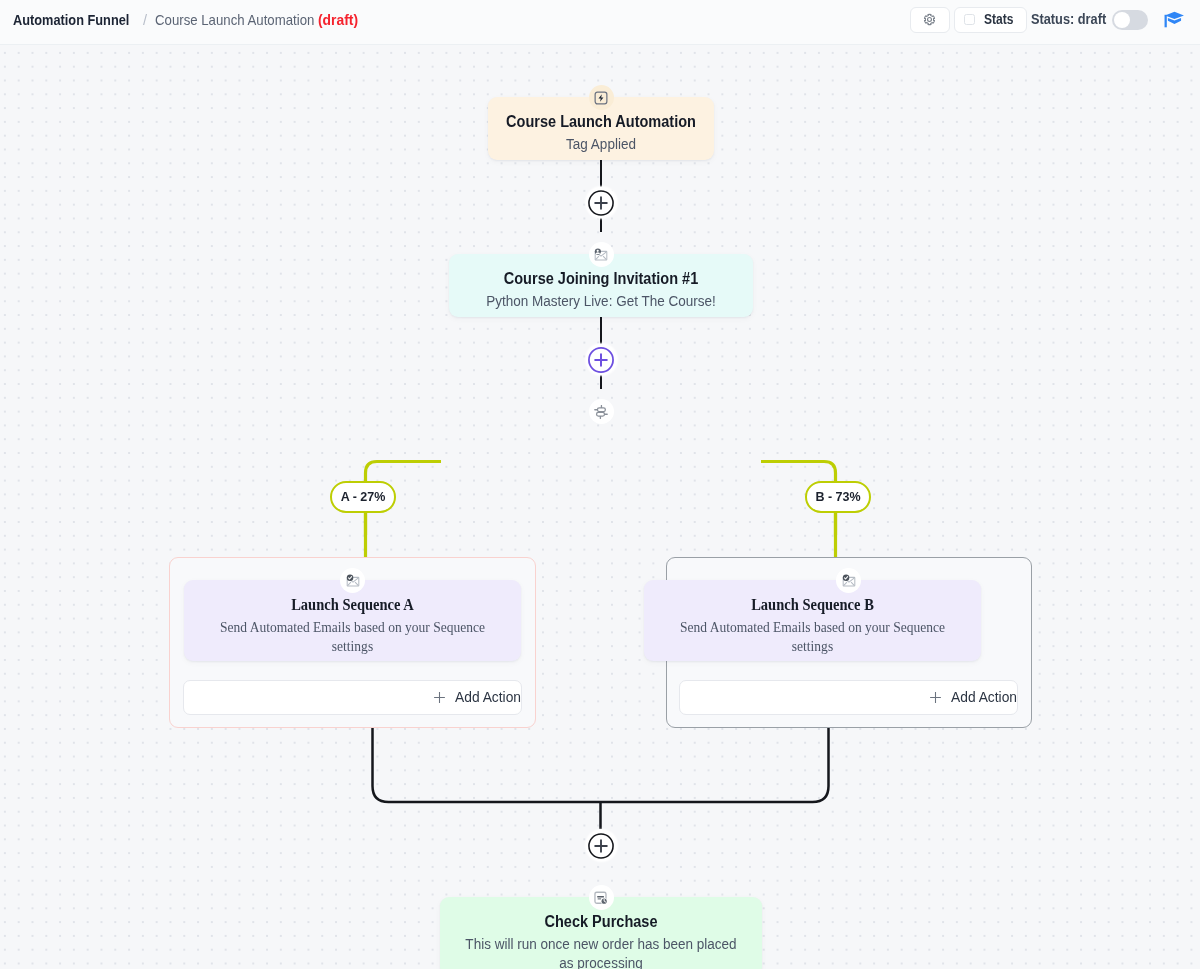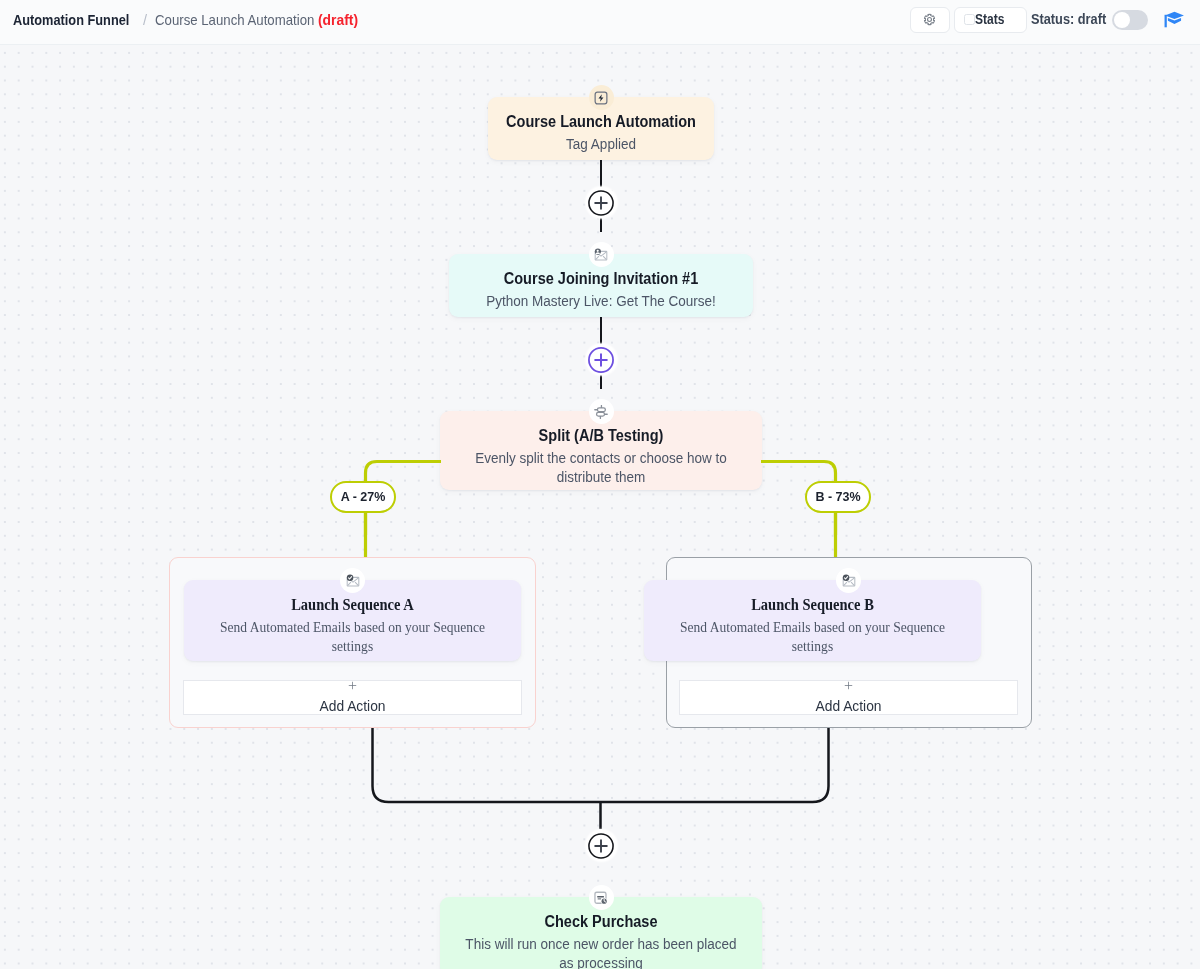--- a/index.html
+++ b/index.html
@@ -15,21 +15,21 @@
   .crumbs{position:absolute;left:0;top:0;height:45px;}
   .crumbs > span{position:absolute;transform-origin:left center;display:inline-block;white-space:nowrap;}
   .crumb-main{left:13px;top:12px;font-size:14.6px;font-weight:bold;color:#1c2434;transform:scaleX(0.875);}
   .crumb-sep{left:143px;top:12px;font-size:14.6px;color:#b9bfca;}
   .crumb-sub{left:155px;top:12px;font-size:14.6px;color:#5b6474;transform:scaleX(0.905);}
   .crumb-draft{left:318px;top:12px;font-size:14.6px;font-weight:bold;color:#f5222d;transform:scaleX(0.95);}
   .hdr-right{position:absolute;left:0;top:0;height:45px;width:1200px;}
   .hbtn{position:absolute;border:1px solid #e8ebef;border-radius:6px;background:#fff;
         display:flex;align-items:center;}
   .hbtn.gear{left:909.5px;top:6.5px;width:40px;height:26px;justify-content:center;}
-  .hbtn.stats{left:953.5px;top:6.5px;width:73px;height:26px;padding-left:9.5px;}
+  .hbtn.stats{left:953.5px;top:6.5px;width:73px;height:26px;padding-left:9.5px;gap:9px;}
   .chkbox{width:11px;height:11px;border:1px solid #dfe3e8;border-radius:2.5px;background:#fff;}
   .stats-lbl{font-size:14.2px;font-weight:bold;color:#2b3442;display:inline-block;transform:scaleX(0.85);transform-origin:left center;margin-top:-1px;}
   .status-lbl{position:absolute;left:1031px;top:11px;font-size:14.2px;font-weight:bold;color:#3c4757;
     display:inline-block;transform:scaleX(0.9);transform-origin:left center;white-space:nowrap;}
   .toggle{position:absolute;left:1112px;top:10px;width:36px;height:19.5px;border-radius:10px;background:#d6dae1;}
   .toggle .knob{position:absolute;left:1.5px;top:1.5px;width:16.5px;height:16.5px;border-radius:50%;background:#fff;}
   .gradcap{position:absolute;left:1163.5px;top:9.5px;}
 
   
   .canvas{position:absolute;left:0;top:45px;width:1200px;height:924px;
@@ -58,23 +58,23 @@
         display:flex;align-items:center;justify-content:center;}
   .line{position:absolute;background:#15171c;}
 
   .chip{position:absolute;height:32px;border:2px solid #bdce03;border-radius:16px;
     background:#fff;display:flex;align-items:center;justify-content:center;
     font-size:12.5px;font-weight:bold;color:#1c222e;}
 
   .branchbox{position:absolute;border-radius:9px;background:#f8f9fb;}
   .bb-a{border:1px solid #f9d2cf;}
   .bb-b{border:1px solid #9aa0a6;}
-  .addbtn{position:absolute;height:35px;background:#fff;border:1px solid #e6e8ed;border-radius:0;
-    display:flex;align-items:center;justify-content:center;gap:9px;
-    font-size:13.8px;color:#2c3543;flex-direction:column;}
+  .addbtn{position:absolute;height:35px;background:#fff;border:1px solid #e6e8ed;border-radius:7px;
+    display:flex;align-items:center;justify-content:flex-end;gap:9px;
+    font-size:13.8px;color:#2c3543;}
 </style>
 </head>
 <body>
 
 <div class="header">
   <div class="crumbs">
     <span class="crumb-main">Automation Funnel</span>
     <span class="crumb-sep">/</span>
     <span class="crumb-sub">Course Launch Automation</span>
     <span class="crumb-draft">(draft)</span>
@@ -139,24 +139,20 @@
     <svg width="14" height="13" viewBox="0 0 16 15">
       <rect x="1.3" y="3.9" width="13.4" height="10.0" rx="0.7" fill="#fff" stroke="#b6bcc4" stroke-width="1.2"></rect>
       <path d="M1.8 4.4 L8 9.4 L14.2 4.4" fill="none" stroke="#b6bcc4" stroke-width="1.2" stroke-linejoin="round"></path>
       <path d="M1.8 13.4 L5.6 9.4 M14.2 13.4 L10.4 9.4" stroke="#b6bcc4" stroke-width="1.2"></path>
       <circle cx="4.4" cy="4.1" r="3.55" fill="#5d646e"></circle>
       <circle cx="4.2" cy="3.3" r="1.25" fill="#fff"></circle>
       <path d="M1.9 6.9 a2.45 2.1 0 0 1 4.9 0 z" fill="#fff"></path>
     </svg>
   </div>
 
-  <div class="node nd-split" style="left:440px;top:366px;width:322px;height:79px;">
-    <div class="title">Split (A/B Testing)</div>
-    <div class="sub">Evenly split the contacts or choose how to distribute them</div>
-  </div>
   <div class="badge badge-white" style="left:588.5px;top:354px;">
     <svg width="14" height="14" viewBox="0 0 16 16">
       <path d="M8.5 0.6 V3.6 M7.3 12.5 V15.4" stroke="#8a9099" stroke-width="1.5" stroke-linecap="round"></path>
       <path d="M3.8 5.4 H0.9 M12.1 10.6 H15.1" stroke="#8a9099" stroke-width="1.5" stroke-linecap="round"></path>
       <rect x="3.9" y="3.3" width="9.1" height="4.3" rx="2.1" fill="#fff" stroke="#8a9099" stroke-width="1.45"></rect>
       <rect x="2.9" y="8.4" width="9.1" height="4.3" rx="2.1" fill="#fff" stroke="#8a9099" stroke-width="1.45"></rect>
     </svg>
   </div>
 
   <svg class="branch-svg" width="1200" height="924" style="position:absolute;left:0;top:0;">

